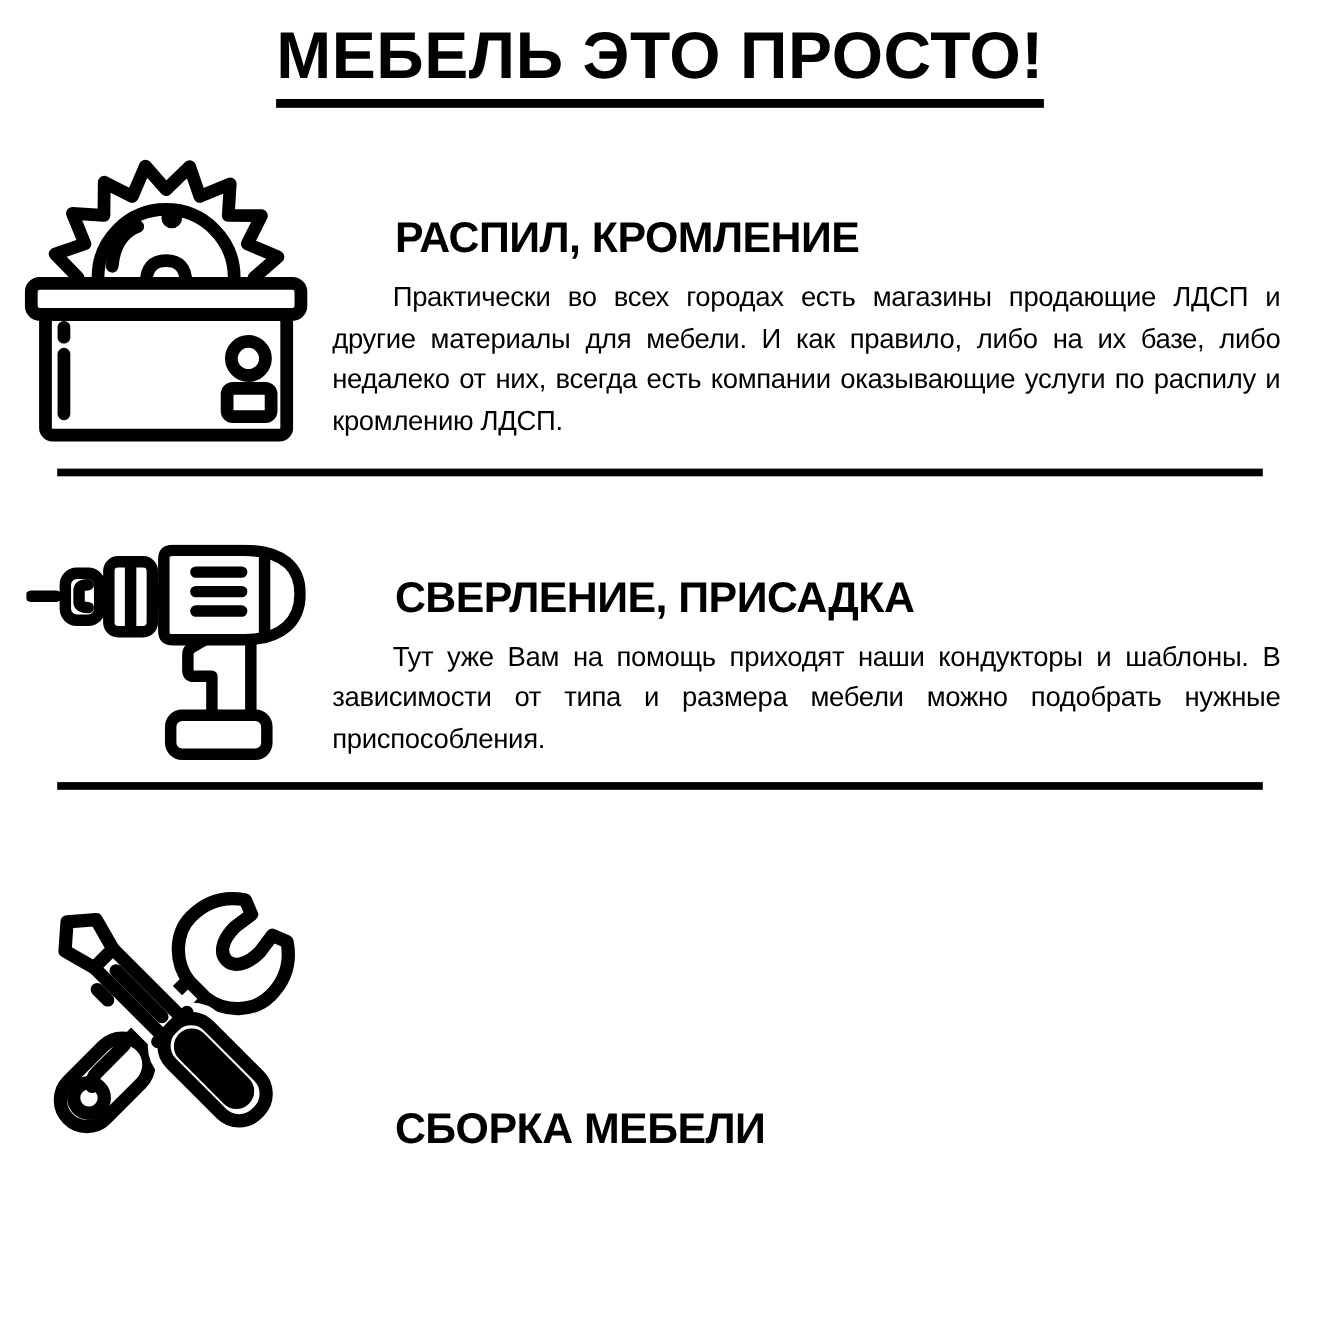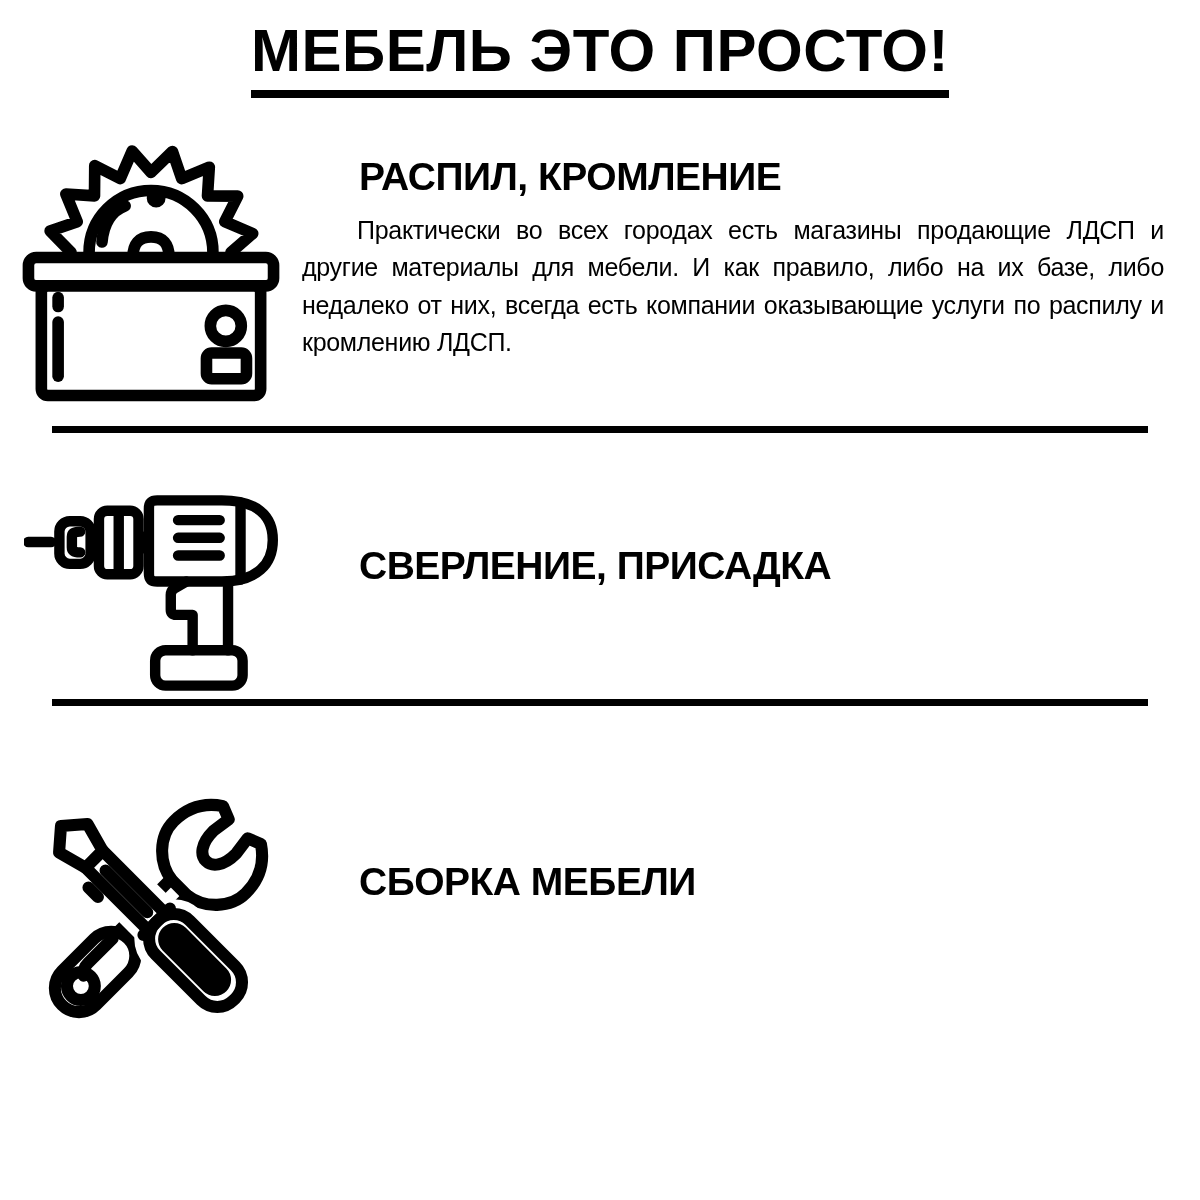--- a/index.html
+++ b/index.html
@@ -25,24 +25,24 @@
     display: inline-block;
     font-size: 60px;
     font-weight: 700;
     letter-spacing: 0.5px;
     border-bottom: 8px solid #000;
     padding-bottom: 5px;
     line-height: 1.15;
   }
   .section {
     display: flex;
-    align-items: center;
+    align-items: flex-end;
   }
   .section.s1 { padding-top: 12px; padding-bottom: 24px; }
-  .section.s2 { padding-top: 20px; padding-bottom: 8px; }
+  .section.s2 { padding-top: 20px; padding-bottom: 20px; }
   .section.s3 { padding-top: 20px; }
   .icon-col {
     flex: 0 0 302px;
     display: flex;
     justify-content: center;
   }
   .s1 .icon-col { padding-top: 30px; }
   .s2 .icon-col { padding-top: 42px; }
   .s3 .icon-col { padding-top: 56px; }
   .text-col {
@@ -120,20 +120,21 @@
           <path d="M104,3.5 L104,40.5"></path>
           <path d="M74,12 L94,12 M74,20.5 L94,20.5 M74,29 L94,29"></path>
           <path d="M78,41.5 L72,45 Q70.5,46 70.5,48 L70.5,55 Q70.5,57.5 73,57.5 L81,57.5 L81,74.5"></path>
           <path d="M98,41.5 L98,74.5"></path>
           <rect x="63" y="74.5" width="42" height="17" rx="5"></rect>
         </g>
       </svg>
     </div>
     <div class="text-col">
       <h2>СВЕРЛЕНИЕ, ПРИСАДКА</h2>
+      <p>Тут уже Вам на помощь приходят наши кондукторы и шаблоны. В зависимости от типа и размера мебели можно подобрать нужные приспособления.</p>
     </div>
   </div>
 
   <hr class="divider">
 
   <div class="section s3">
     <div class="icon-col">
       <svg width="268" height="268" viewBox="0 0 100 100" aria-hidden="true">
         <g fill="none" stroke="#000" stroke-width="4.5" stroke-linecap="round" stroke-linejoin="round">
 

